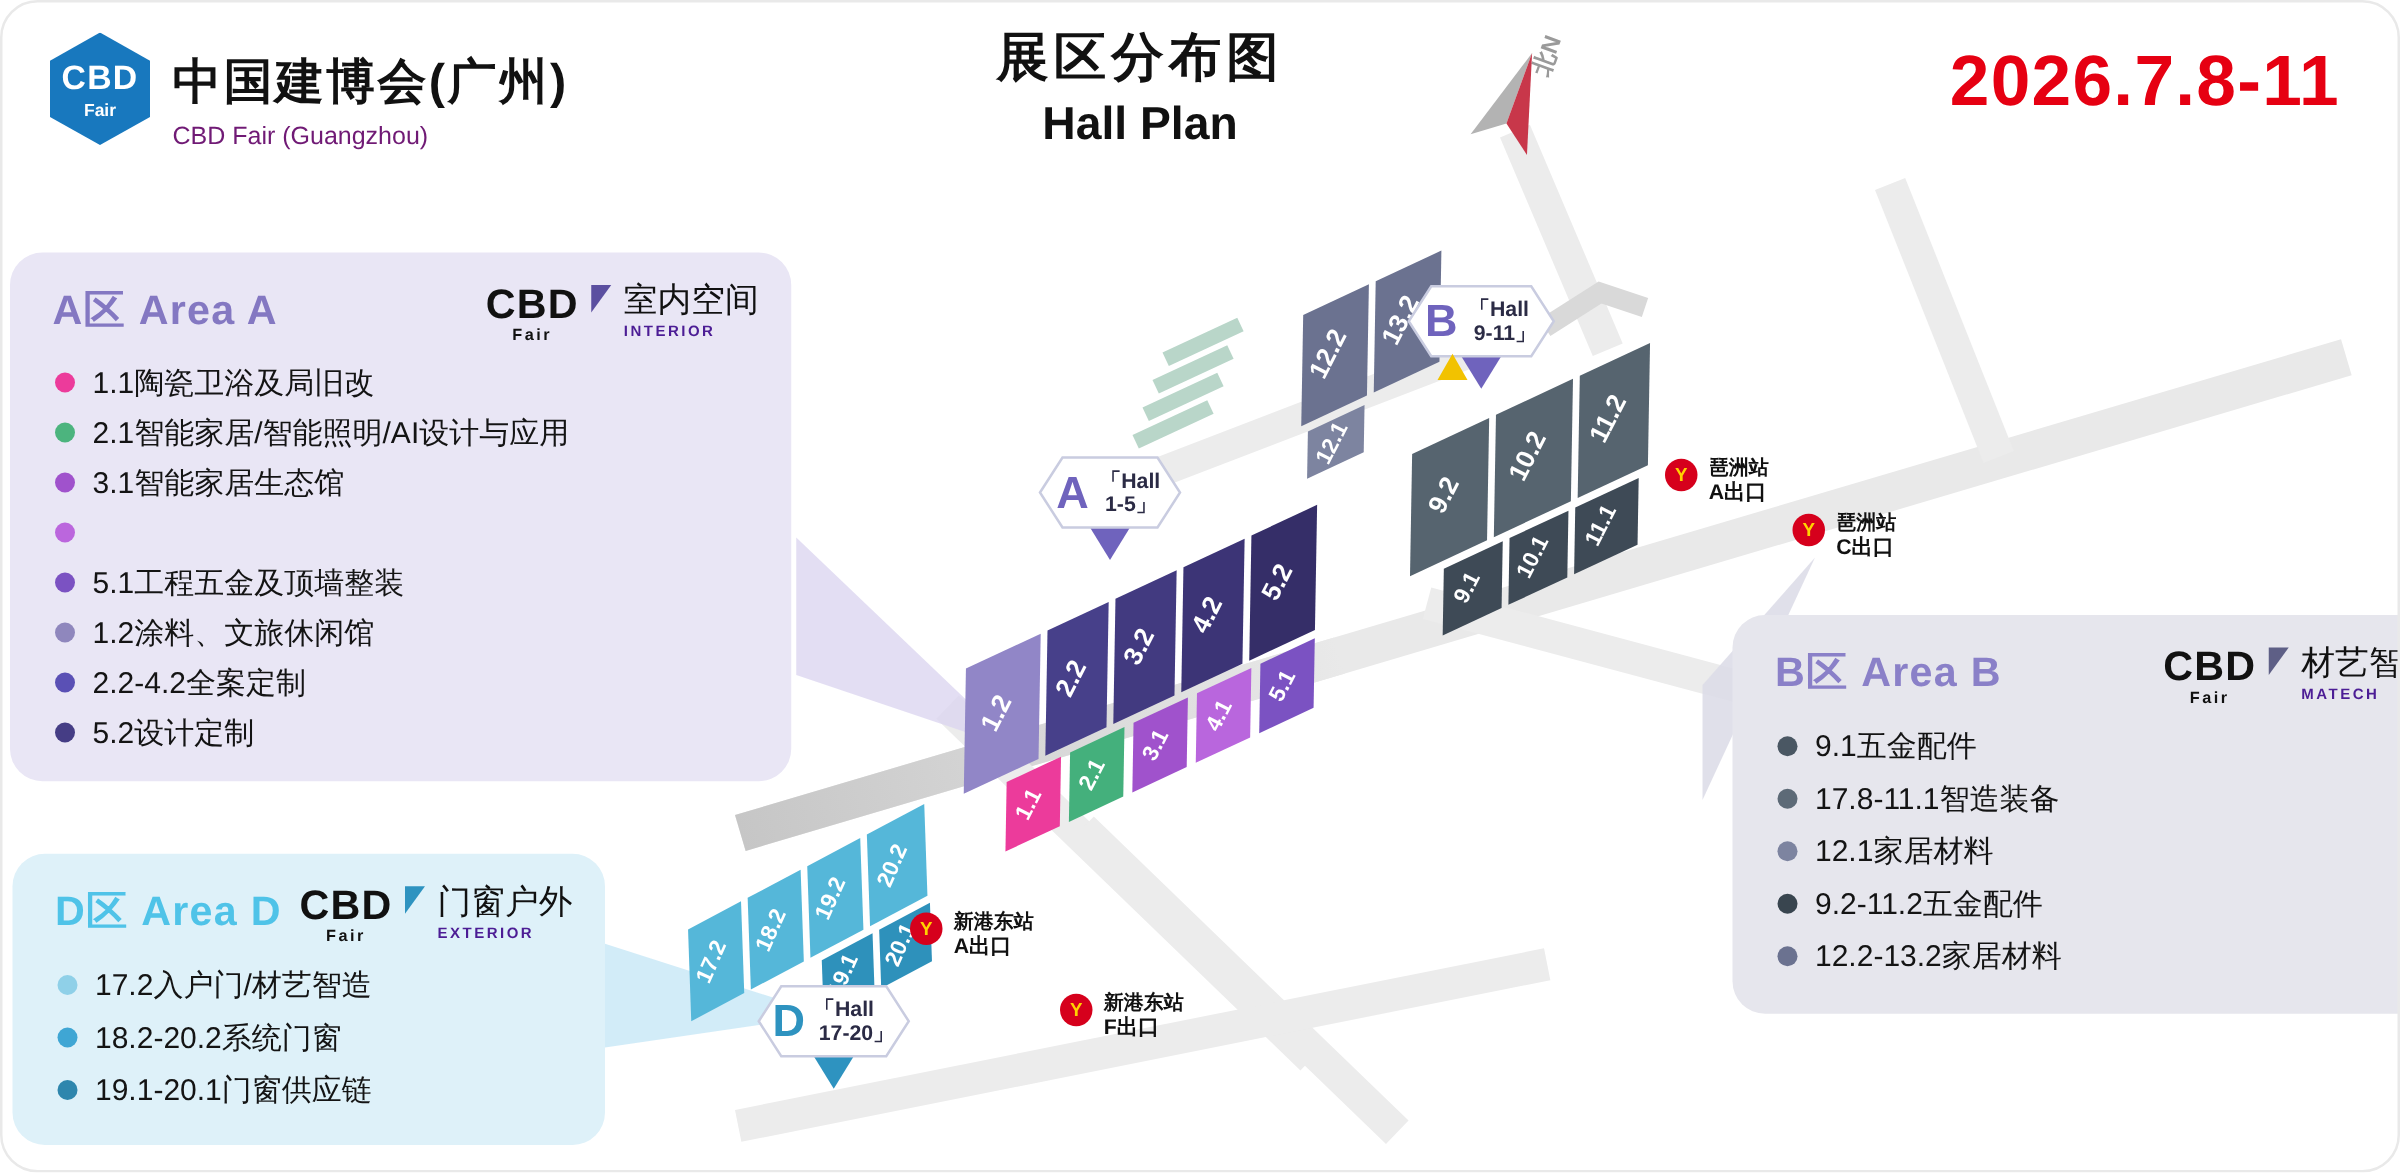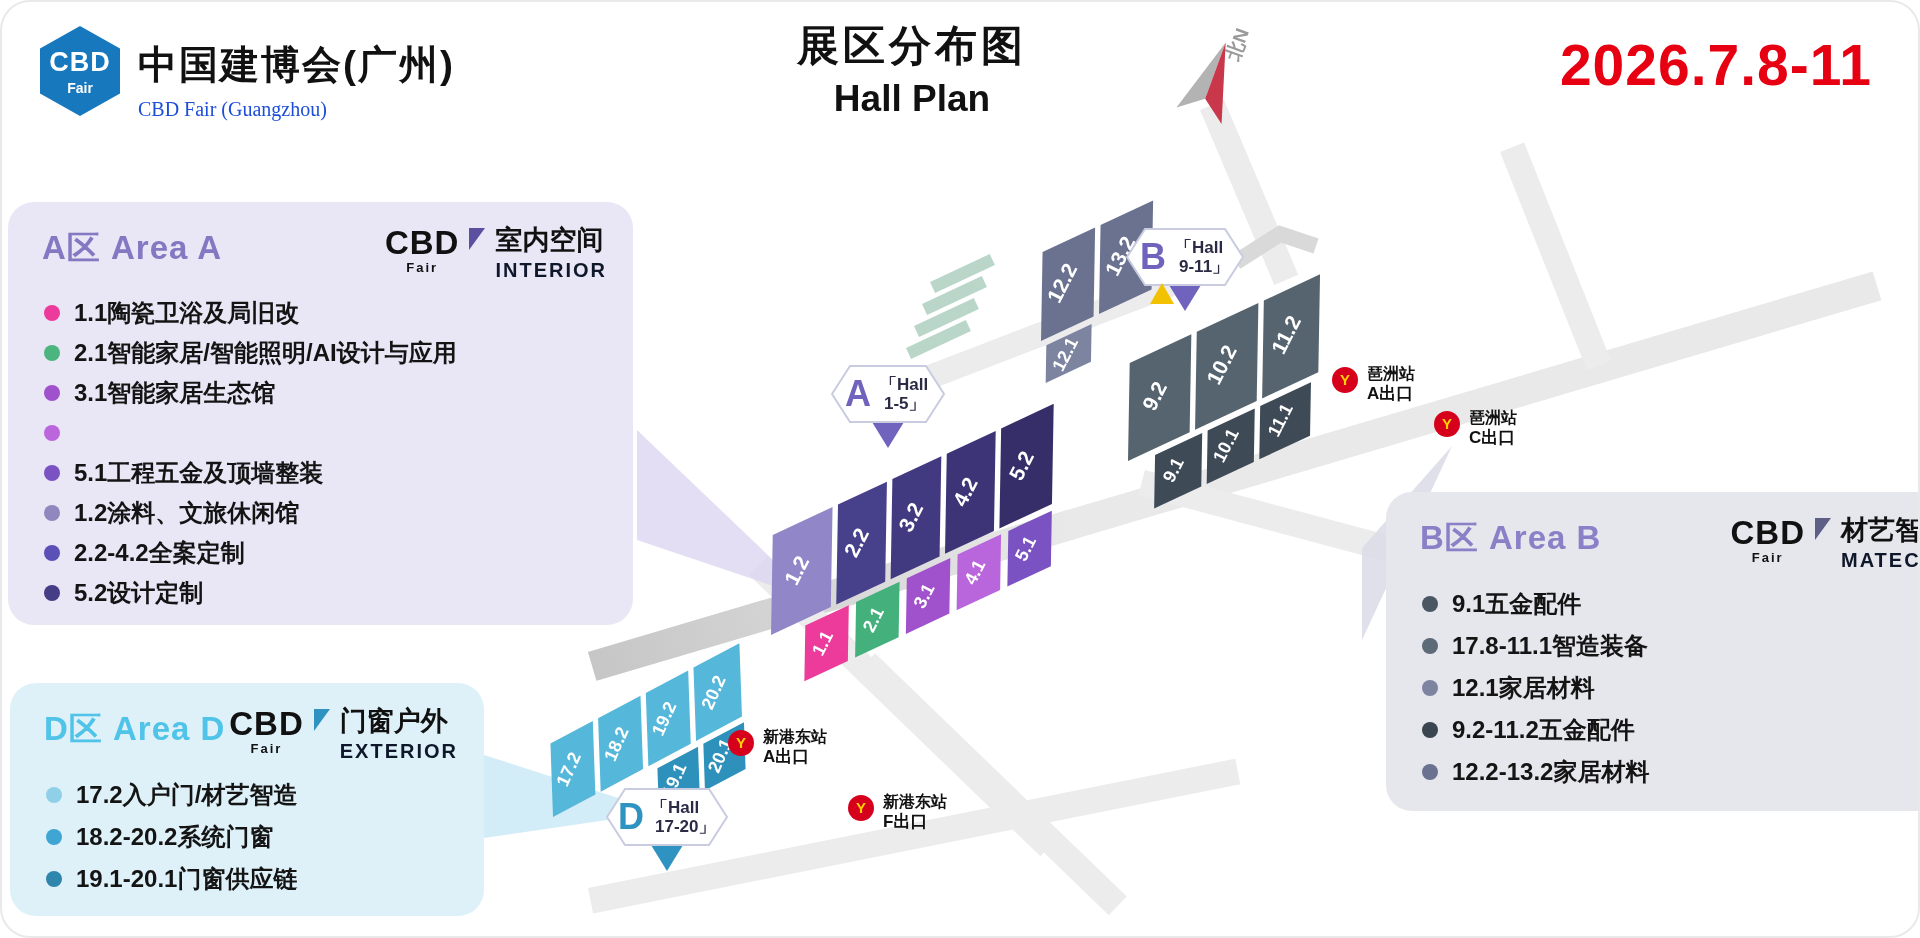--- a/index.html
+++ b/index.html
@@ -12,21 +12,21 @@
   .frame{position:absolute;inset:0;border:2px solid #e9e9e9;border-radius:30px;pointer-events:none;z-index:50;}
 
   
   .hdr-logo{position:absolute;left:40px;top:26px;width:80px;height:90px;background:#1878be;
     clip-path:polygon(50% 0,100% 25%,100% 75%,50% 100%,0 75%,0 25%);
     display:flex;flex-direction:column;align-items:center;justify-content:center;color:#fff;}
   .hdr-logo .w1{font-size:27px;font-weight:800;letter-spacing:1px;}
   .hdr-logo .w2{font-size:14px;font-weight:700;margin-top:2px;}
   .org{position:absolute;left:138px;top:38px;}
   .org .cn{font-size:39px;font-weight:800;letter-spacing:2px;}
-  .org .en{font-size:20px;margin-top:6px;color:#1d4ed8;font-family:Liberation Serif, serif;}
+  .org .en{font-size:20px;margin-top:6px;color:#701a75;}
   .page-title{position:absolute;left:912px;top:18px;transform:translateX(-50%);text-align:center;}
   .page-title .cn{font-size:42px;font-weight:800;letter-spacing:4px;}
   .page-title .en{font-size:37px;font-weight:800;margin-top:4px;}
   .date{position:absolute;right:48px;top:32px;font-size:57px;font-weight:800;color:#e60012;letter-spacing:1px;}
 
   
   .panel{position:absolute;border-radius:26px;z-index:10;}
   .panel-a{left:8px;top:202px;width:625px;height:423px;background:#e9e6f5;}
   .panel-d{left:10px;top:683px;width:474px;height:233px;background:#def1f9;}
   .panel-b{left:1386px;top:492px;width:589px;height:319px;background:#e6e6ed;}
@@ -36,27 +36,27 @@
   .panel-d .ptitle{color:#4fc3e8;}
   .panel-b .ptitle{color:#8a80c8;}
   .plogo{display:flex;align-items:flex-start;gap:10px;}
   .cbdmini{display:flex;flex-direction:column;align-items:center;line-height:1;}
   .cbdmini .c1{font-size:33px;font-weight:900;color:#111;letter-spacing:1px;}
   .cbdmini .c2{font-size:13px;font-weight:700;color:#111;margin-top:2px;letter-spacing:2px;}
   .pennant{width:0;height:0;border-top:22px solid #5b4fa0;border-right:16px solid transparent;margin-top:2px;}
   .panel-d .pennant{border-top-color:#2e93c0;}
   .panel-b .pennant{border-top-color:#5e5f86;}
   .pcat{display:flex;flex-direction:column;line-height:1.1;}
-  .pcat .cn{font-size:27px;font-weight:700;color:#111;}
-  .pcat .en{font-size:20px;font-weight:700;color:#0f172a;letter-spacing:2px;margin-top:3px;}
+  .pcat .cn{font-size:27px;font-weight:400;color:#111;}
+  .pcat .en{font-size:12px;font-weight:700;color:#4c1d95;letter-spacing:2px;margin-top:3px;}
   ul.legend{list-style:none;margin:6px 0 0 0;padding:0 20px 0 36px;}
   ul.legend li{display:flex;align-items:center;gap:14px;height:40px;}
   .panel-d ul.legend li,.panel-b ul.legend li{height:42px;}
   .dot{width:16px;height:16px;border-radius:50%;flex:0 0 auto;}
-  .lbl{font-size:24px;font-weight:700;color:#141414;white-space:nowrap;}
+  .lbl{font-size:24px;font-weight:400;color:#141414;white-space:nowrap;}
 
   
   svg.map{position:absolute;left:0;top:0;z-index:1;}
   .hlab{font-family:"Liberation Sans","DejaVu Sans",sans-serif;font-size:21px;font-weight:800;fill:#fff;text-anchor:middle;}
   .hlab-s{font-size:18px;}
   .mk-letter{font-size:36px;font-weight:800;text-anchor:middle;}
   .mk-l1,.mk-l2{font-size:17px;font-weight:800;fill:#2b2b45;}
   .metro-st{font-size:16px;font-weight:600;fill:#111;}
   .metro-ex{font-size:17px;font-weight:800;fill:#111;}
   .north-t{font-size:19px;font-weight:700;fill:#9a9a9a;}

